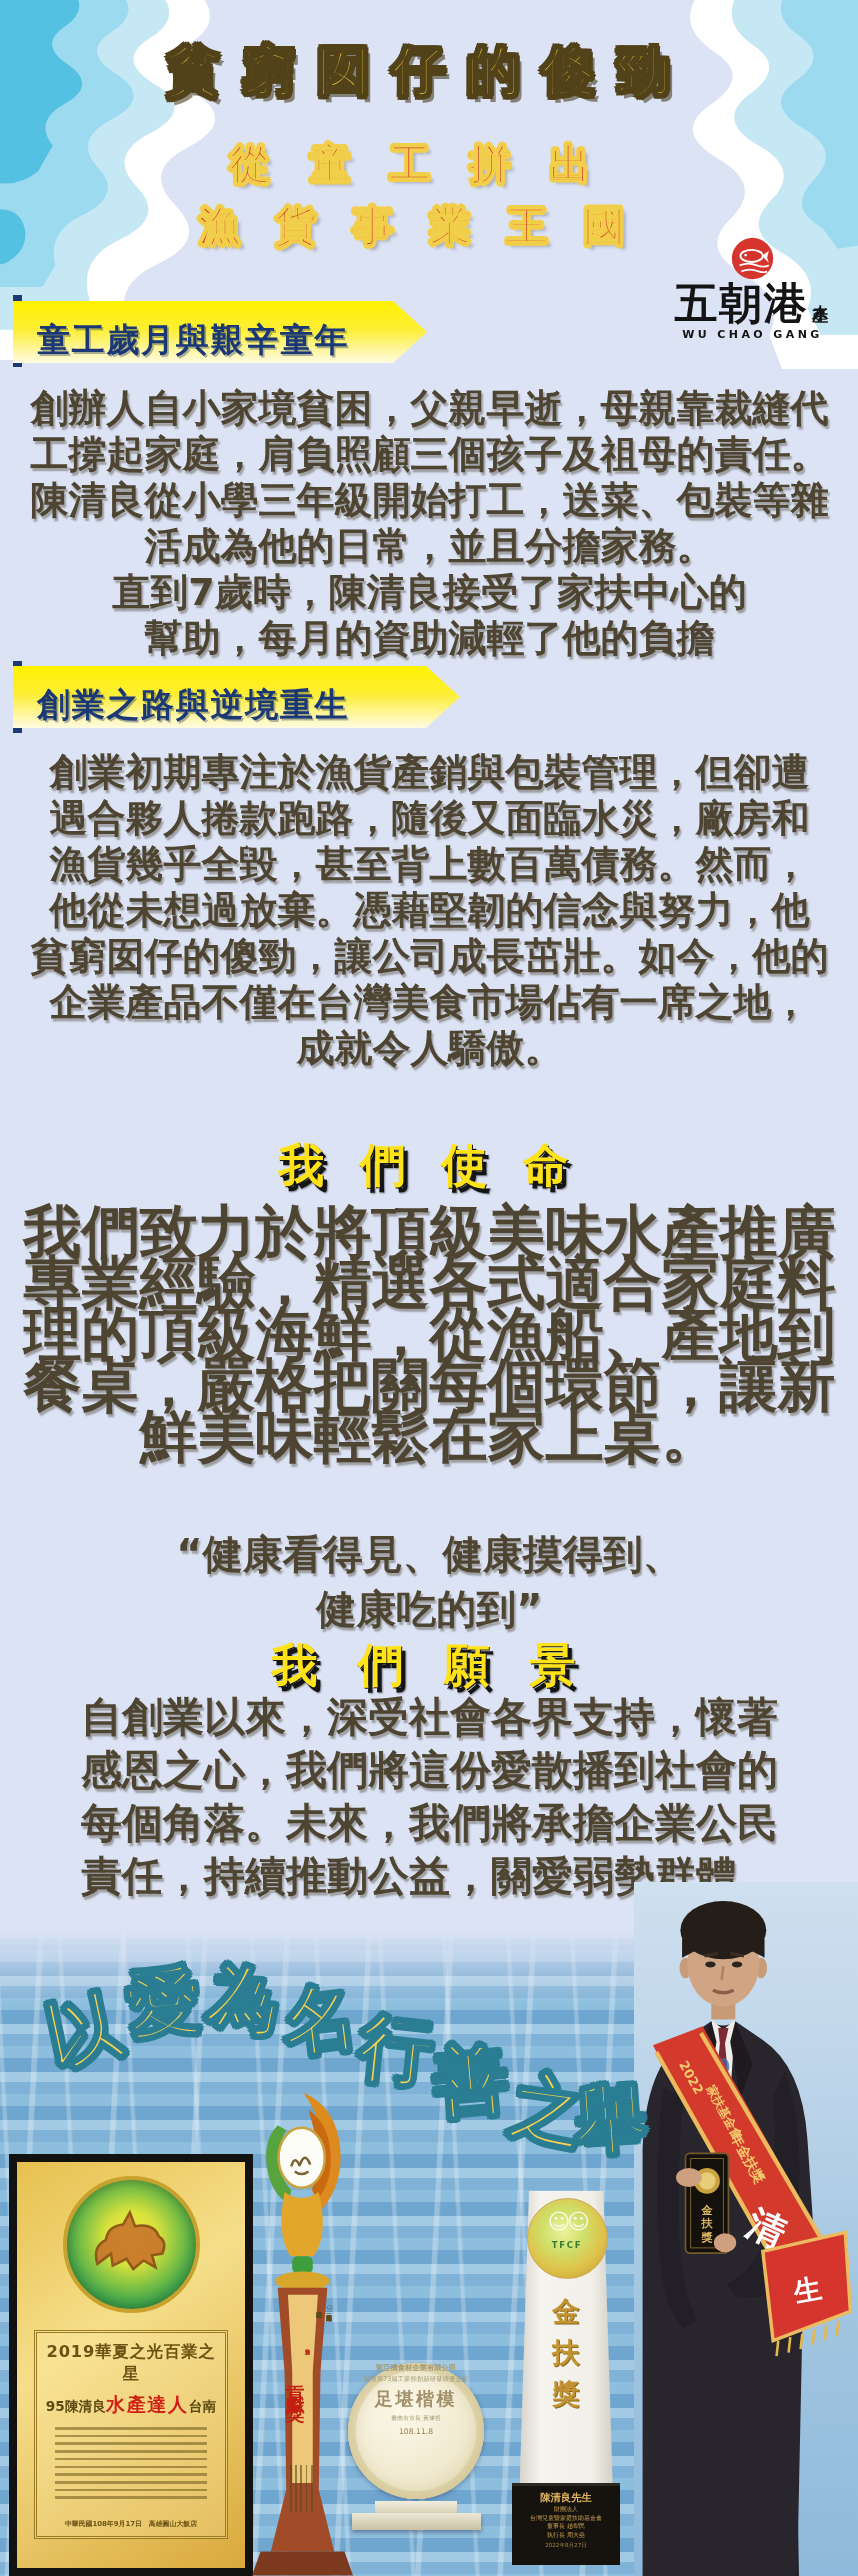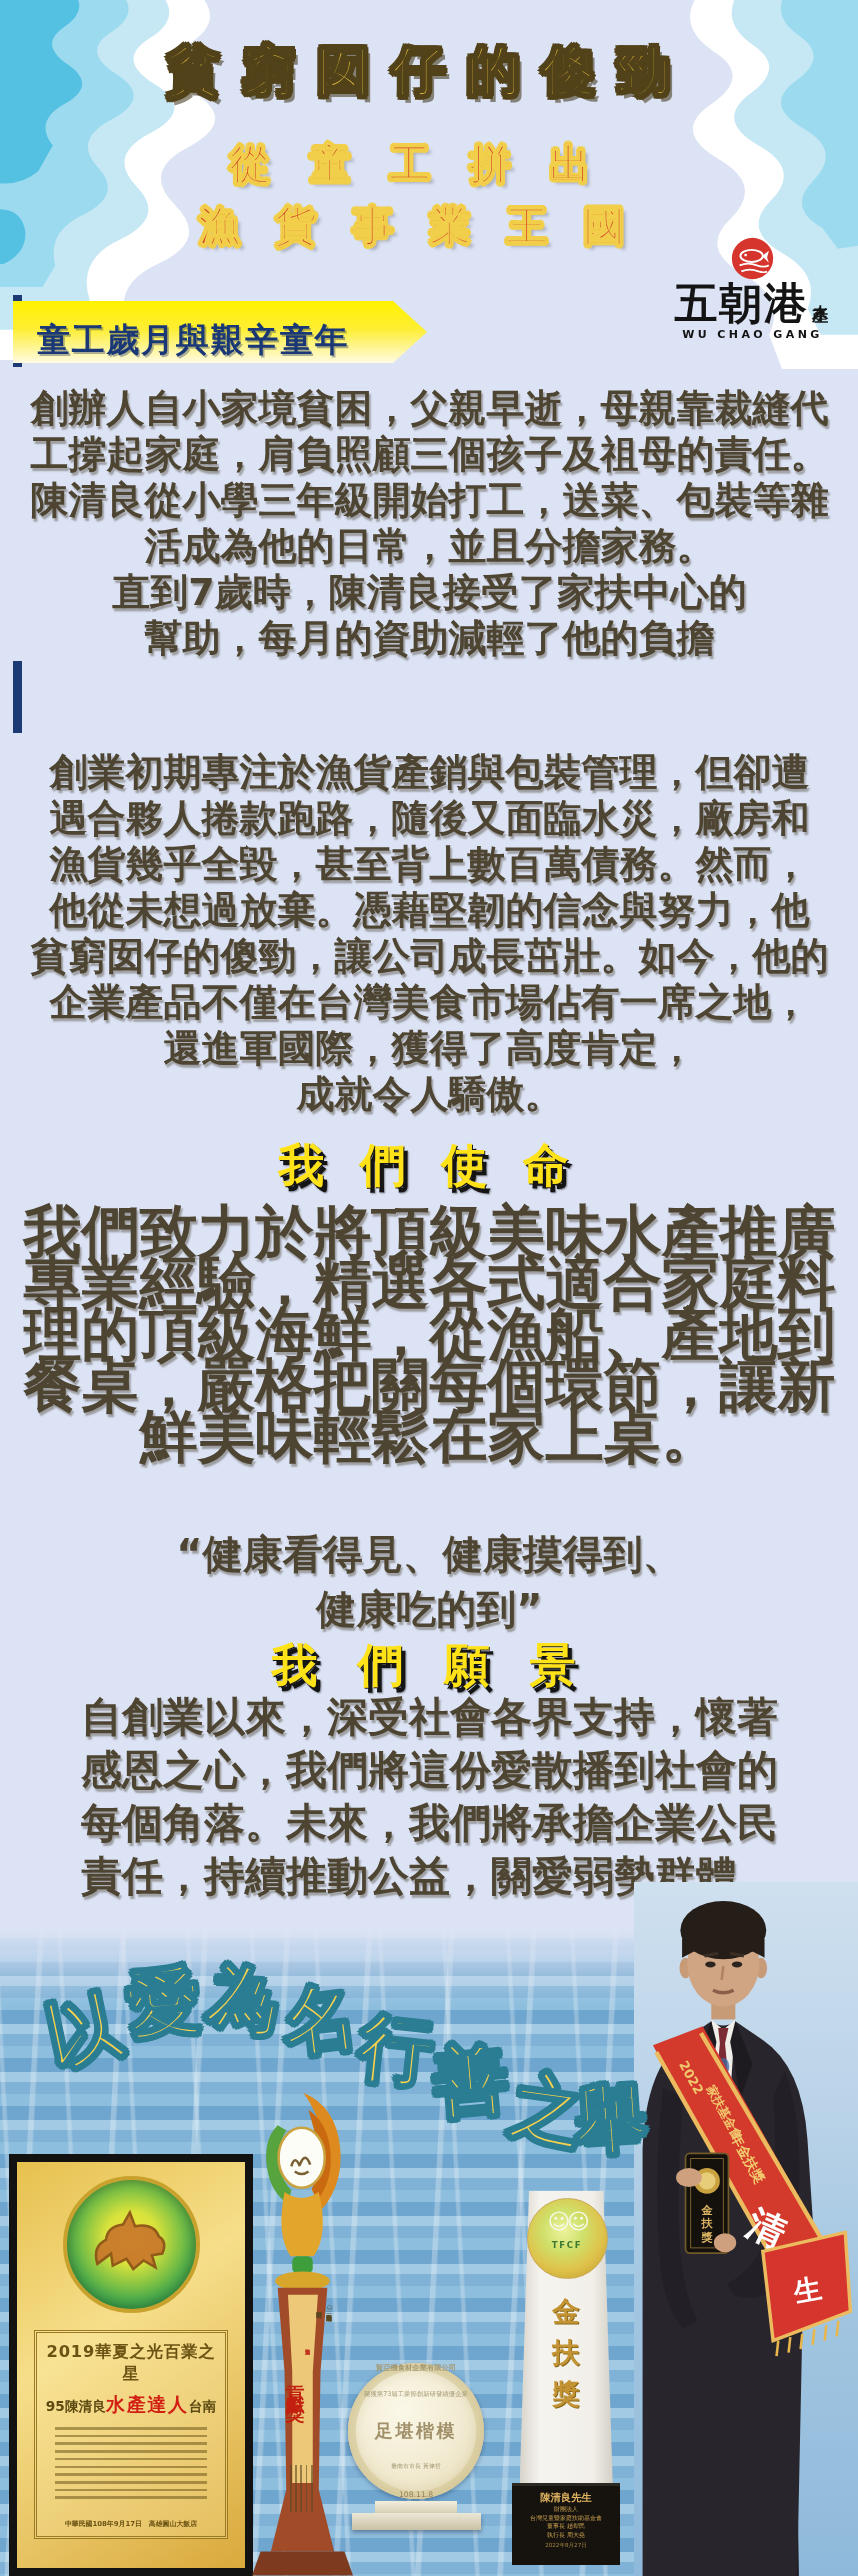--- a/index.html
+++ b/index.html
@@ -107,21 +107,21 @@
   .t1-side2{position:absolute;left:62px;top:220px;writing-mode:vertical-rl;font-size:6px;color:#5a4a20;}
   .t1-side3{position:absolute;left:53px;top:258px;writing-mode:vertical-rl;font-size:5.2px;color:#c03020;}
   .t1-cols{position:absolute;left:38px;top:378px;width:26px;height:47px;
     background:repeating-linear-gradient(90deg,rgba(90,74,32,.6) 0 1.7px,rgba(0,0,0,0) 1.7px 5.2px);}
 
   
   .crystal{position:absolute;left:342px;top:2363px;width:148px;height:213px;z-index:4;text-align:center;}
   .disc{width:136px;height:136px;border-radius:50%;margin:0 auto;
     background:radial-gradient(circle at 40% 35%,#fbf8e8 0%,#f1ead0 55%,#e2d7ae 100%);
     box-shadow:inset 0 0 0 7.7px rgba(214,200,150,.6),inset 0 0 17px rgba(170,150,90,.55),0 1.7px 5.2px rgba(0,0,40,.3);
-    display:flex;flex-direction:column;justify-content:space-between;gap:1.7px;box-sizing:border-box;padding:0 12px;}
+    display:flex;flex-direction:column;justify-content:flex-start;gap:1.7px;box-sizing:border-box;padding:0 12px;}
   .disc .l1{font-size:7.3px;color:#a39a73;font-weight:bold;}
   .disc .l2{font-size:6.4px;color:#a39a73;}
   .disc .big{font-size:18px;font-weight:bold;color:#a1906a;letter-spacing:2.6px;margin:1.7px 0;}
   .disc .sign{font-size:6px;color:#a39a73;}
   .disc .date{font-size:7.7px;color:#97815c;margin-top:1.7px;}
   .crystal-base1{width:82px;height:12px;margin:1.7px auto 0;background:linear-gradient(#f2eedd,#d8d1b6);}
   .crystal-base2{width:129px;height:17px;margin:0 auto;background:linear-gradient(#ece8d6,#c9c1a5);
     box-shadow:0 2.6px 4.3px rgba(0,0,40,.35);}
 
   
@@ -187,29 +187,31 @@
   <div class="para para1">
     <div>創辦人自小家境貧困，父親早逝，母親靠裁縫代</div>
     <div>工撐起家庭，肩負照顧三個孩子及祖母的責任。</div>
     <div>陳清良從小學三年級開始打工，送菜、包裝等雜</div>
     <div>活成為他的日常，並且分擔家務。</div>
     <div>直到7歲時，陳清良接受了家扶中心的</div>
     <div>幫助，每月的資助減輕了他的負擔</div>
   </div>
 
   <div class="banner-bar" style="top:661px;height:72px;"></div>
+  <div class="banner" style="top:666px;width:447px;">
+    <span class="banner-text">創業之路與逆境重生</span>
+  </div>
 
   <div class="para para2">
     <div>創業初期專注於漁貨產銷與包裝管理，但卻遭</div>
     <div>遇合夥人捲款跑路，隨後又面臨水災，廠房和</div>
     <div>漁貨幾乎全毀，甚至背上數百萬債務。然而，</div>
     <div>他從未想過放棄。憑藉堅韌的信念與努力，他</div>
     <div>貧窮囡仔的傻勁，讓公司成長茁壯。如今，他的</div>
     <div>企業產品不僅在台灣美食市場佔有一席之地，</div>
-    <div>還進軍國際，獲得了高度肯定，</div>
     <div>成就令人驕傲。</div>
   </div>
 
   <div class="heading-yellow heading-mission">我 們 使 命</div>
   <div class="para para3">
     <div>我們致力於將頂級美味水產推廣</div>
     <div>專業經驗，精選各式適合家庭料</div>
     <div>理的頂級海鮮，從漁船、產地到</div>
     <div>餐桌，嚴格把關每個環節，讓新</div>
     <div>鮮美味輕鬆在家上桌。</div>

